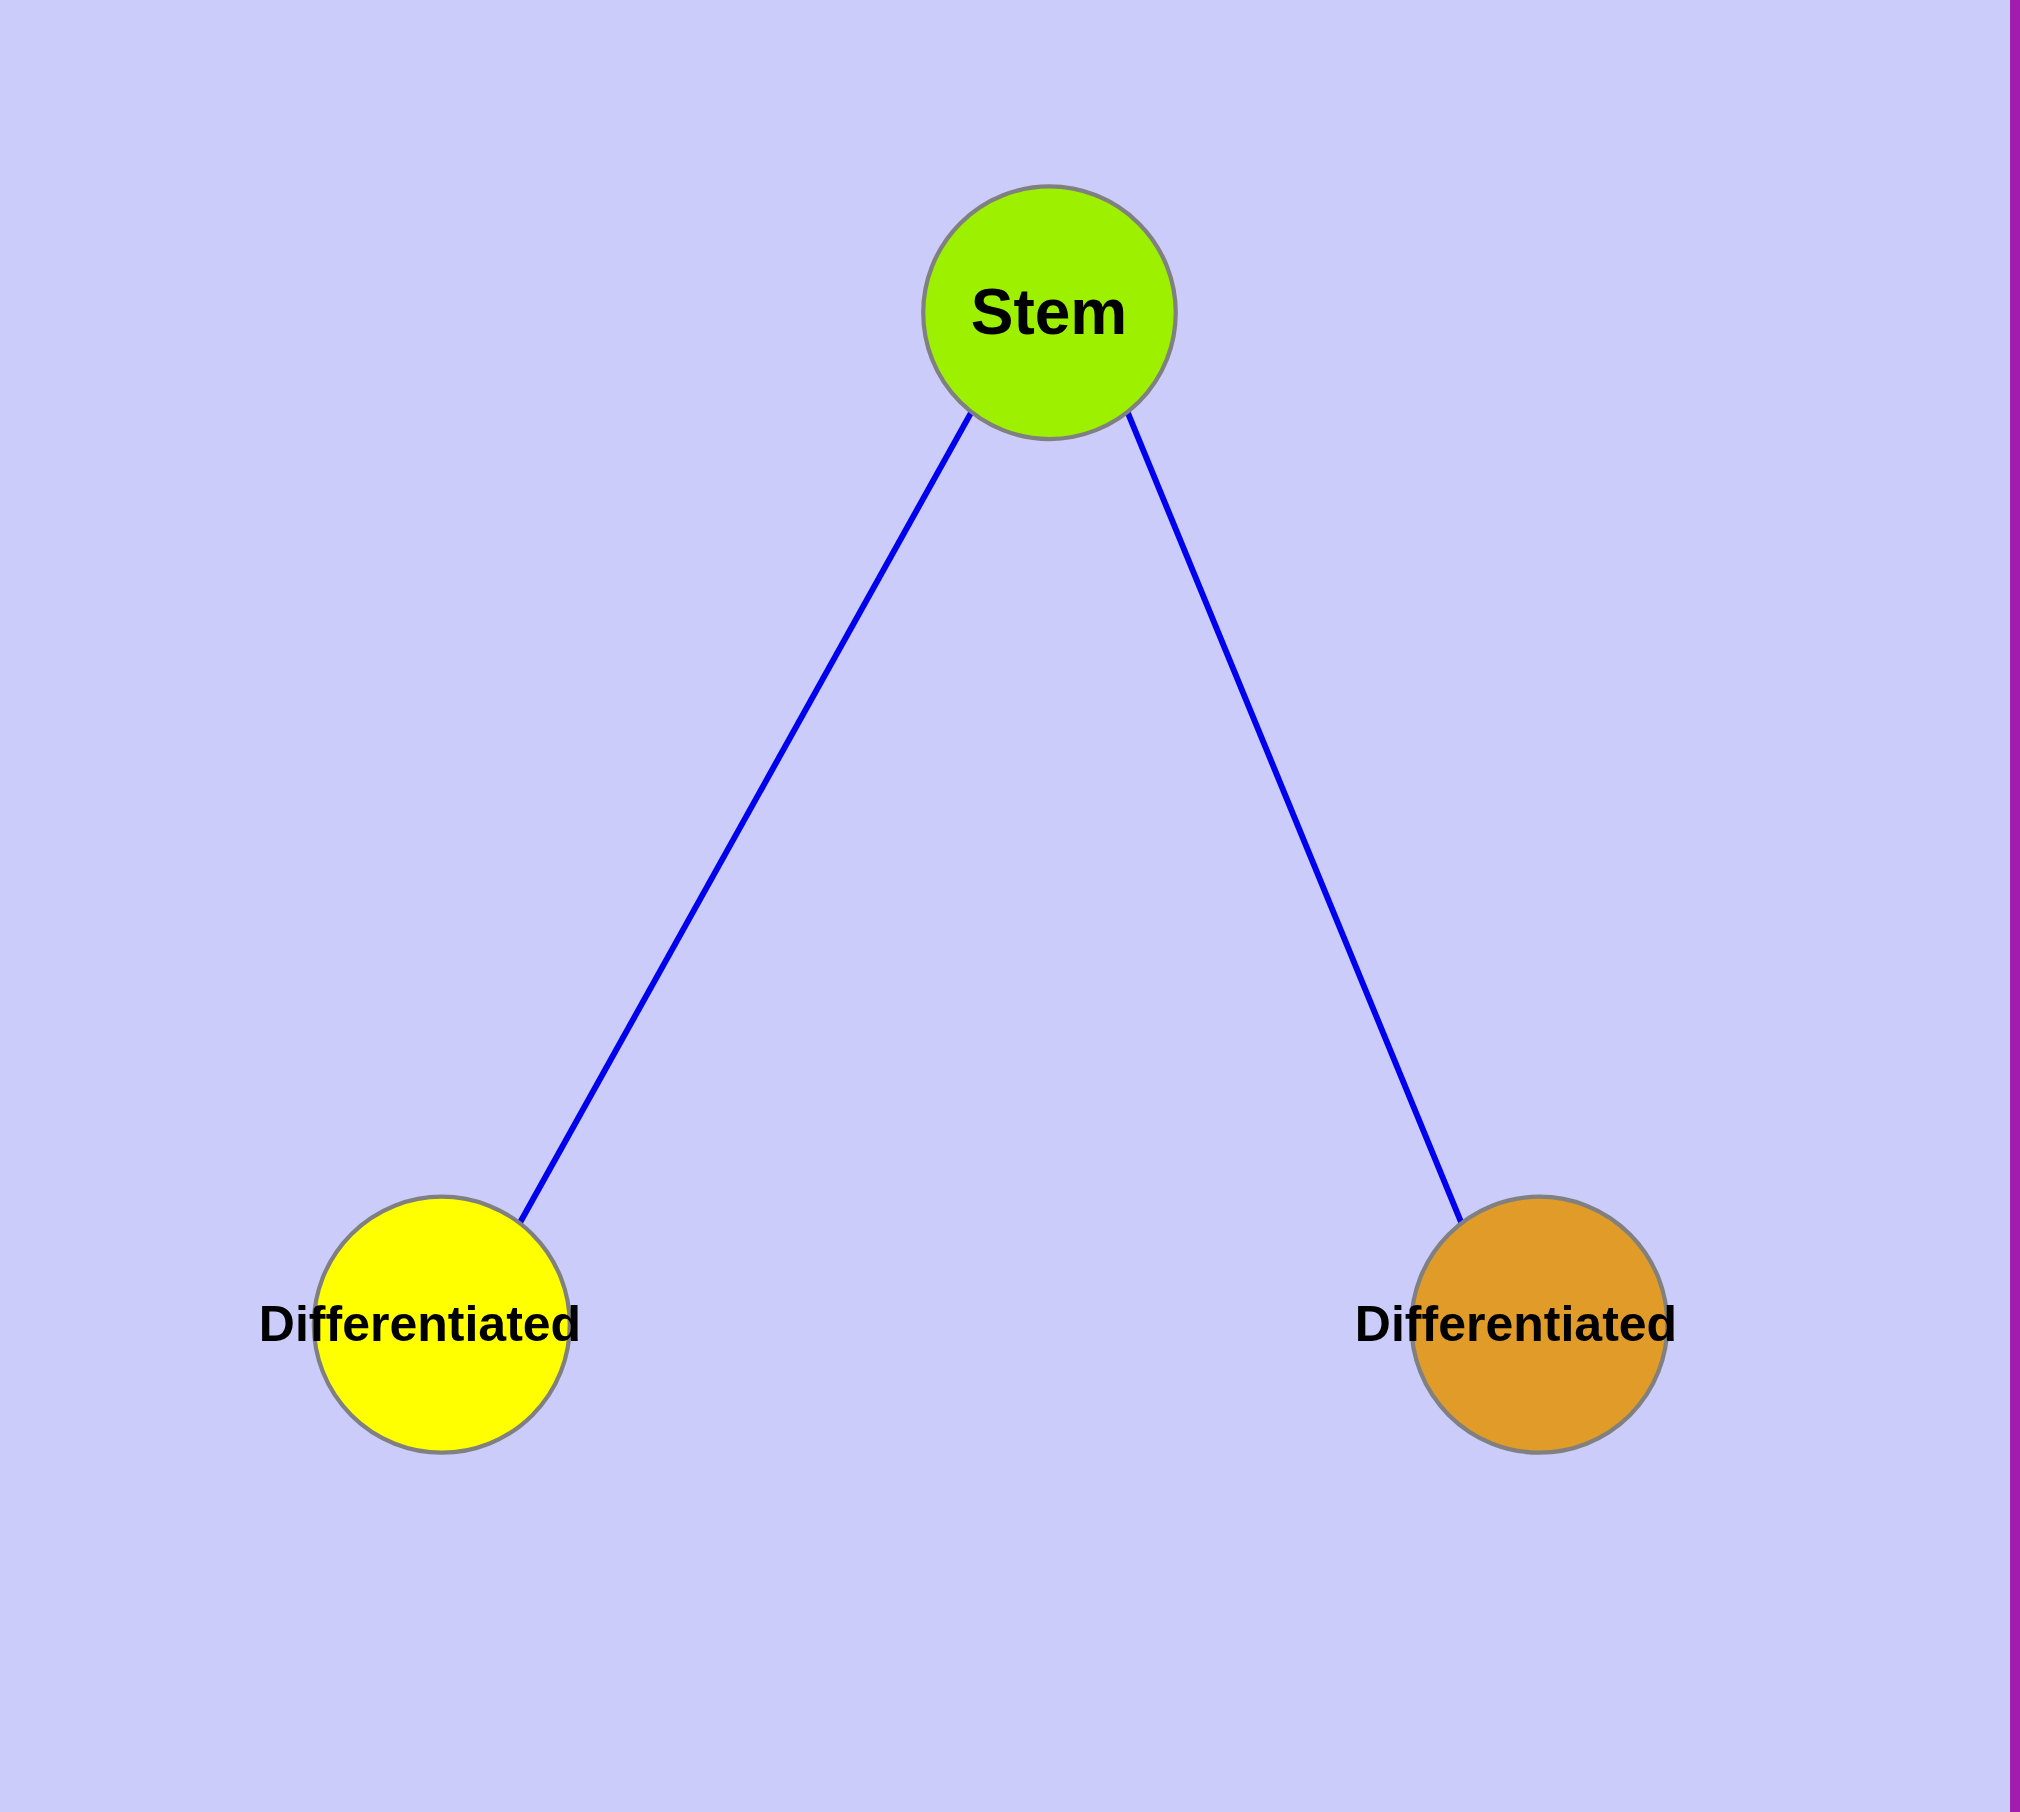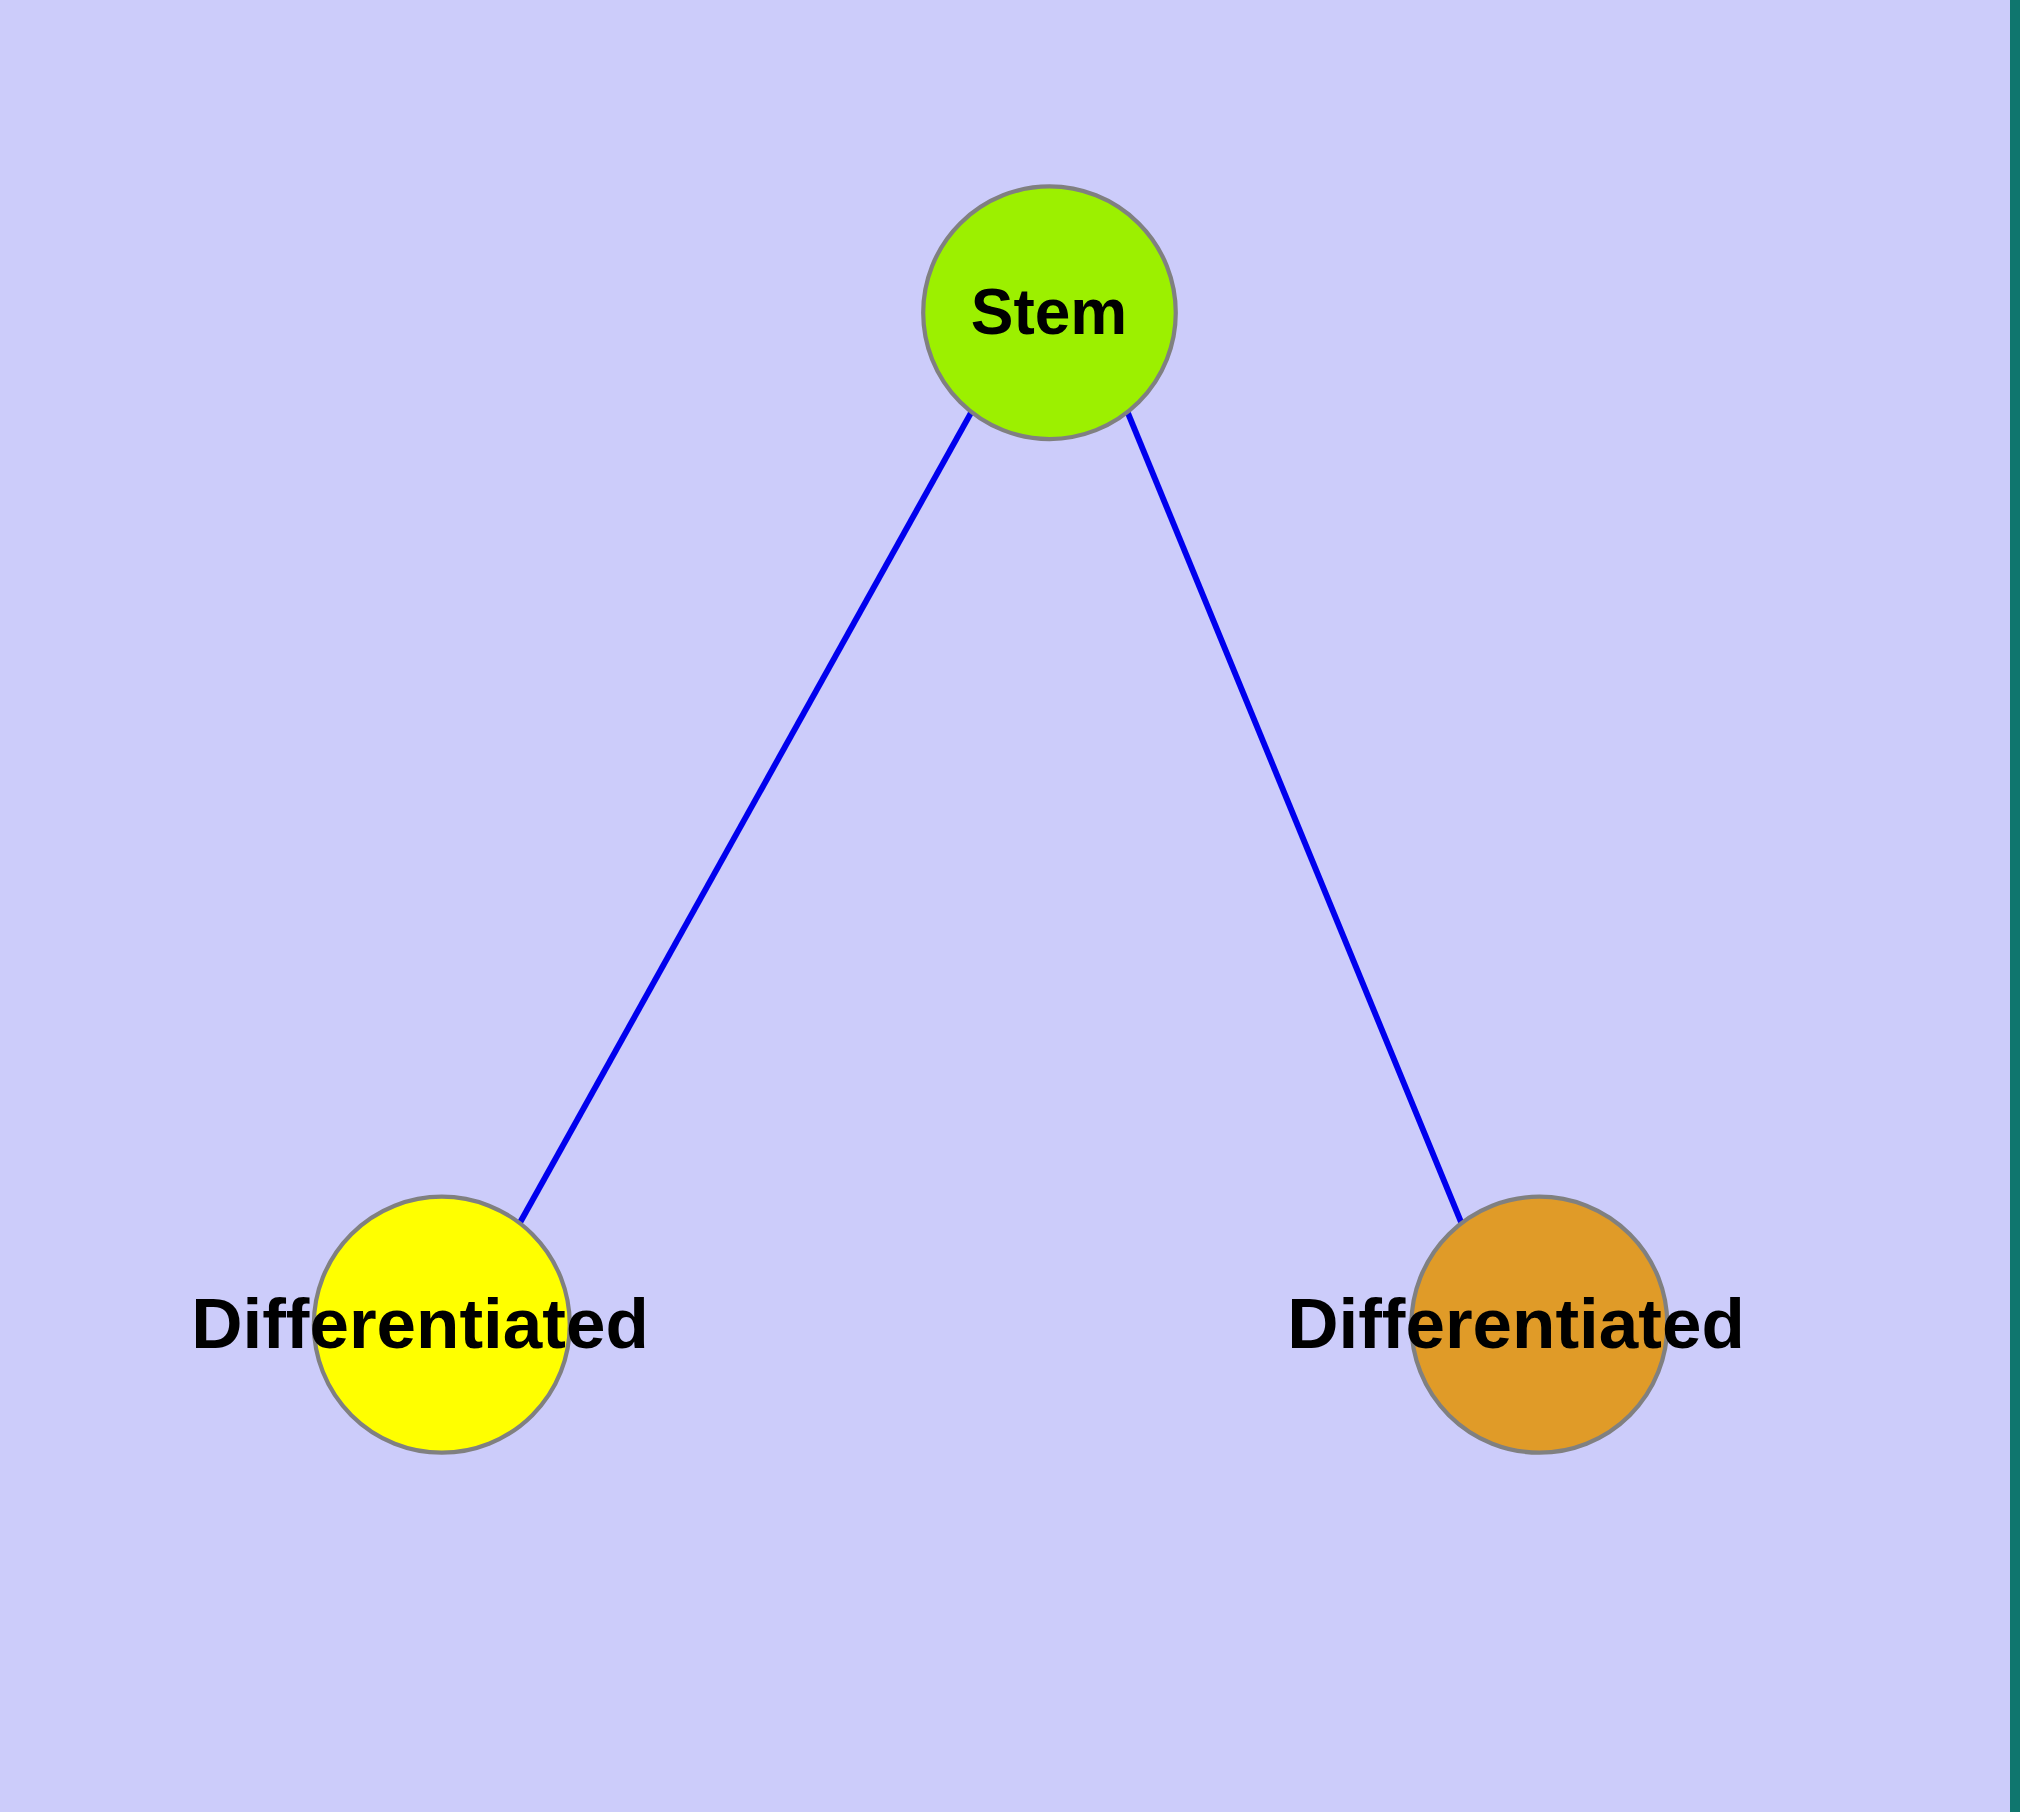--- a/index.html
+++ b/index.html
@@ -9,21 +9,21 @@
   }
   body {
     width: 2021px;
     height: 1812px;
     overflow: hidden;
   }
   #canvas {
     position: relative;
     width: 2021px;
     height: 1812px;
-    background: #0f766e;
+    background: #a21caf;
     font-family: "Liberation Sans", sans-serif;
   }
   #plot-bg {
     position: absolute;
     left: 0;
     top: 0;
     width: 2010px;
     height: 1812px;
     background: #ccccfa;
   }
@@ -41,21 +41,21 @@
     font-weight: bold;
     line-height: 1.06;
     white-space: nowrap;
     pointer-events: none;
     transform: translate(-50%, -50%);
   }
   .label-stem {
     font-size: 64px;
   }
   .label-leaf {
-    font-size: 71px;
+    font-size: 50px;
   }
 </style>
 </head>
 <body>
 
 <div id="canvas">
 
   <div id="plot-bg"></div>
 
   <svg id="graph-svg" viewBox="0 0 2384 2138">

